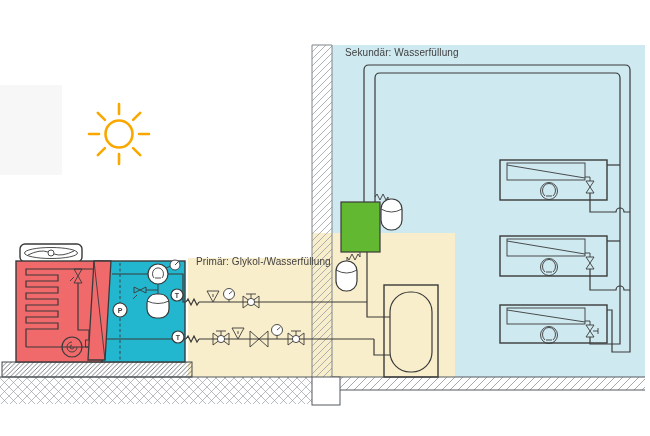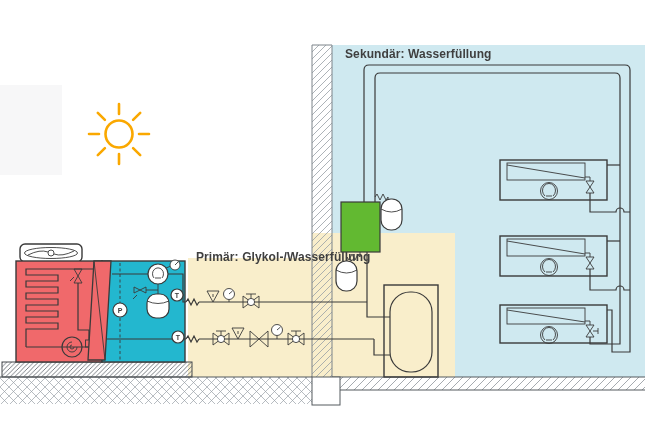--- a/index.html
+++ b/index.html
@@ -1,19 +1,19 @@
 <!DOCTYPE html>
 <html style="--secondary_zone: #cfe9f0; --primary_zone: #f9eecb; --outdoor_unit_red: #f0696b; --hydraulic_unit_cyan: #23b7cf; --controller_green: #62b931; --sun_orange: #faa800; --line: #3a3a3a; --text: #3f3f3f;"><head>
 <meta charset="utf-8">
 <style>
   html,body{margin:0;padding:0;background:#ffffff;}
   #stage{position:relative;width:650px;height:436px;background:#fff;overflow:hidden;
          font-family:"Liberation Sans",sans-serif;}
   #stage svg{position:absolute;left:0;top:0;}
-  .zone-label{position:absolute;font-size:12px;font-weight:bold;color:var(--text,#3f3f3f);
+  .zone-label{position:absolute;font-size:10px;font-weight:normal;color:var(--text,#3f3f3f);
               letter-spacing:.1px;white-space:nowrap;}
   
   .ln{stroke:var(--line,#3a3a3a);fill:none;stroke-width:1.2;}
   .ln-thin{stroke:var(--line,#3a3a3a);fill:none;stroke-width:0.9;}
   .box{stroke:var(--line,#3a3a3a);stroke-width:1.4;}
   .whitefill{fill:#ffffff;}
   .nofill{fill:none;}
   .sens{font-size:7px;font-weight:bold;fill:var(--line,#3a3a3a);}
   .sun{stroke:var(--sun_orange,#faa800);stroke-width:2.6;fill:none;stroke-linecap:round;}
 </style>
@@ -267,14 +267,14 @@
     </g>
   </g>
 
   <g>
     <polygon points="94,261 111,261 105,360 88,360" fill="var(--outdoor_unit_red)" stroke="var(--line)" stroke-width="1.3"></polygon>
     <path class="ln-thin" d="M94,261 L105,360"></path>
   </g>
 </svg>
 
 <div class="zone-label" style="left:345px;top:47px;">Sekundär: Wasserfüllung</div>
-<div class="zone-label" style="left:196px;top:250px;">Primär: Glykol-/Wasserfüllung</div>
+<div class="zone-label" style="left:196px;top:256px;">Primär: Glykol-/Wasserfüllung</div>
 </div>
 
 </body></html>

